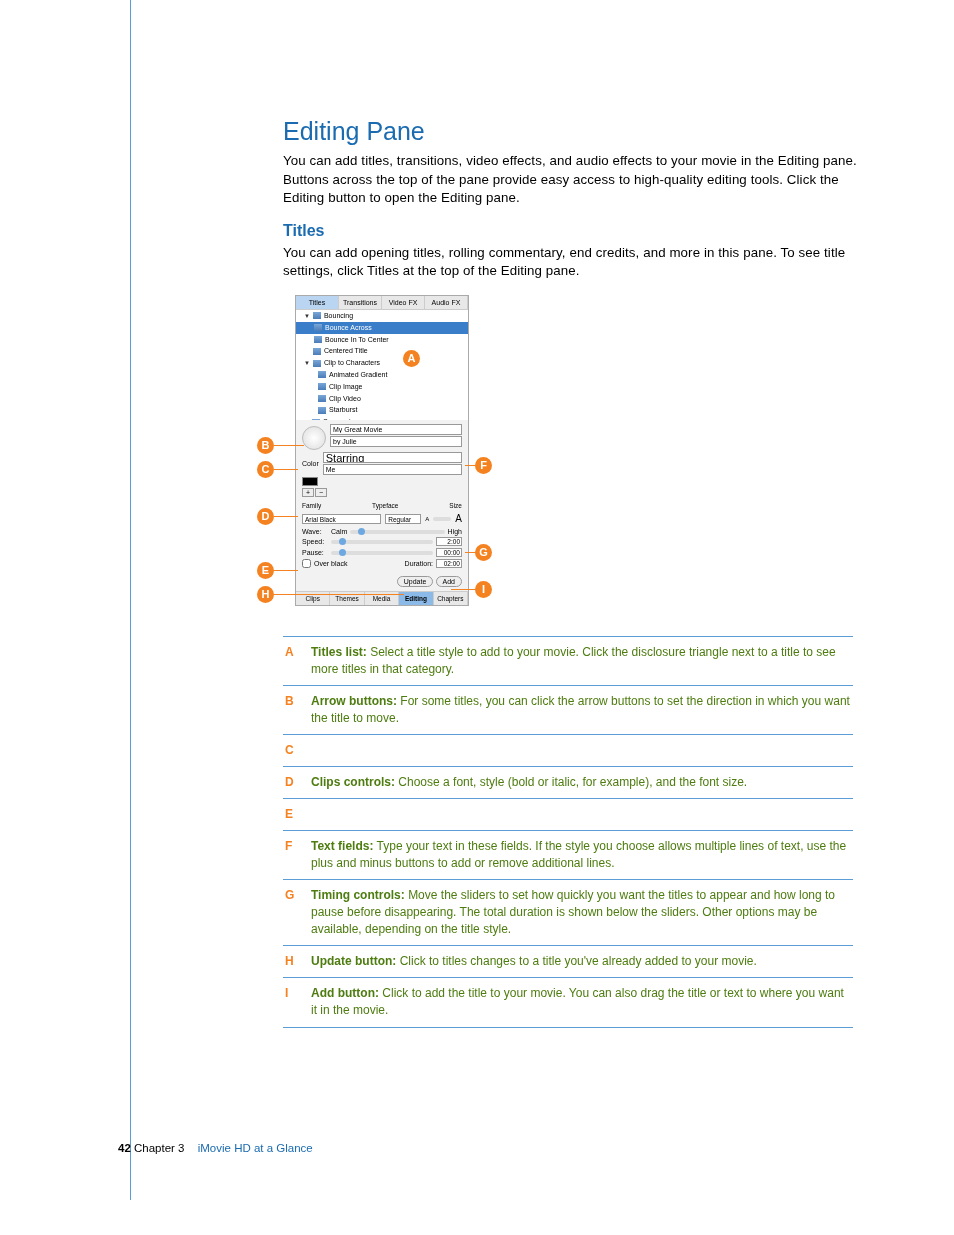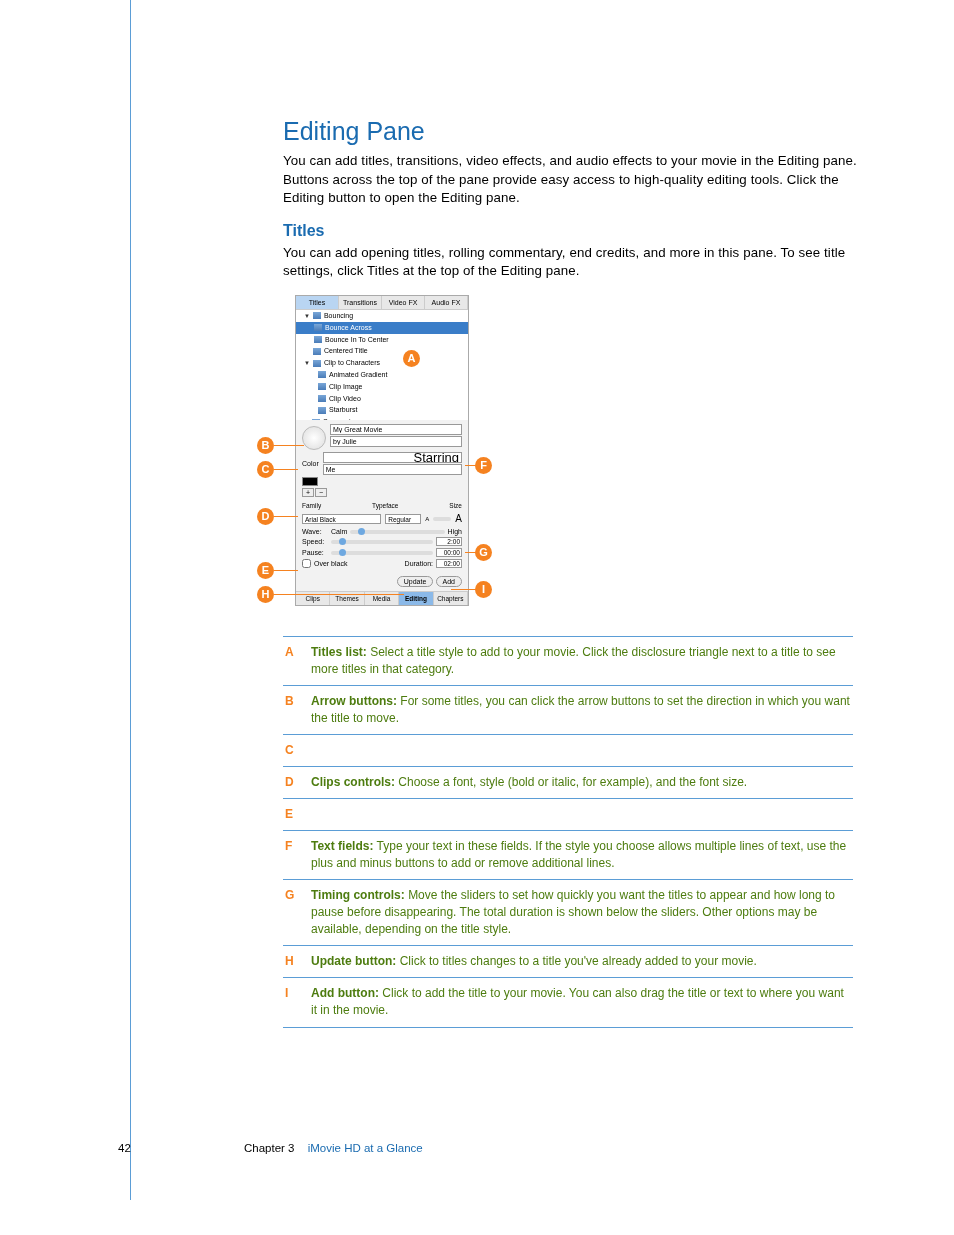--- a/index.html
+++ b/index.html
@@ -183,21 +183,21 @@
   .callouts .desc { flex:1; color:#4d7c0f; }
   .callouts .desc b { font-weight:600; }
   
   .footer {
     position:absolute;
     left: 118px;
     top: 1142px;
     font-size: 11.5px;
     width: 730px;
   }
-  .footer .pn { font-weight:400; color:#000; display:inline-block; margin-right:110px;}
+  .footer .pn { font-weight:700; color:#000; display:inline-block; }
   .footer .ch { font-weight:400; }
   .footer .ct { color:#1a6bb0; margin-left:10px; }
 </style>
 </head>
 <body>
 
 <div class="left-rule"></div>
 
 <div class="page">
   <div class="content">
@@ -266,21 +266,21 @@
         <div class="fields">
           <div class="arrows"></div>
           <div class="tfields">
             <input value="My Great Movie" style="">
             <input value="by Julie" style="">
           </div>
         </div>
         <div class="crow">
           <span>Color</span>
           <div style="flex:1;">
-            <input style="width: 100%; height: 11px; font-size: 13px; border: 1px solid rgb(153, 153, 153); padding: 0px 2px; margin-bottom: 1px; text-align: right;" value="Starring">
+            <input style="width: 100%; height: 11px; font-size: 11px; border: 1px solid rgb(153, 153, 153); padding: 0px 2px; margin-bottom: 1px;" value="Starring">
             <input style="width: 100%; height: 11px; font-size: 7px; border: 1px solid rgb(153, 153, 153); padding: 0px 2px;" value="Me">
           </div>
         </div>
         <div class="crow" style="padding-top:0;">
           <div class="cbox"></div>
         </div>
         <div class="pm">
           <div>+</div>
           <div>−</div>
         </div>

